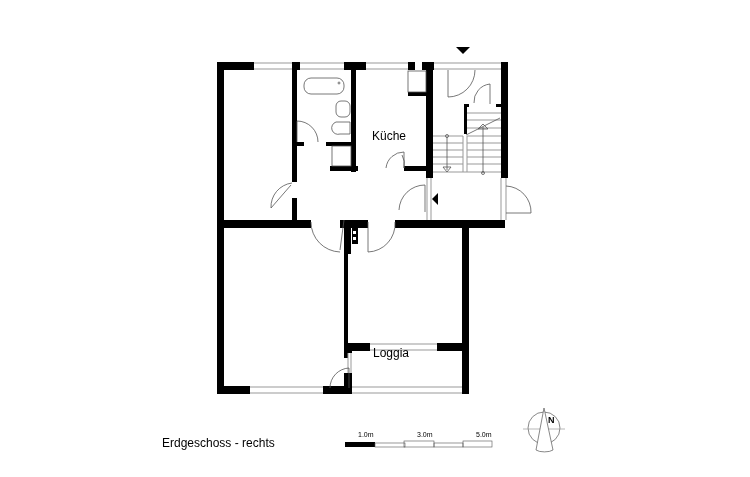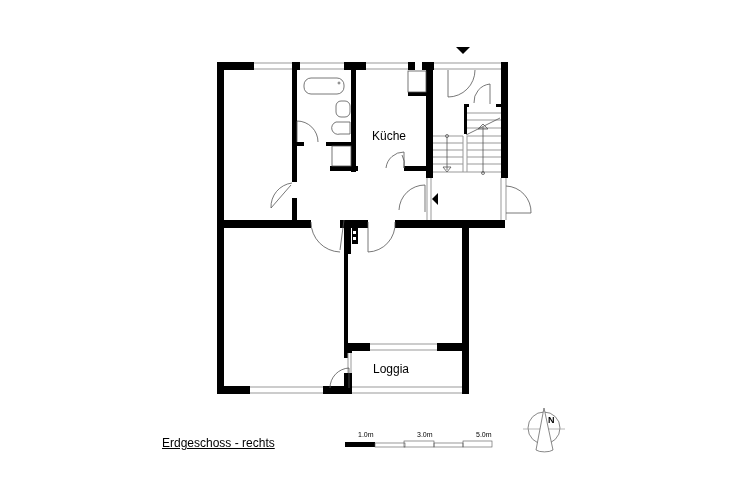--- a/index.html
+++ b/index.html
@@ -165,18 +165,18 @@
   </g>
 
   <g stroke="#555" stroke-width="0.7" fill="none">
     <circle cx="544" cy="428" r="16"></circle>
     <line x1="523" y1="429" x2="565" y2="429" stroke="#999"></line>
     <path d="M544,408 L553,450 A10,4 0 0 1 536,450 Z" fill="#fff"></path>
   </g>
 </svg>
 
 <div class="lbl room" style="left:372px;top:129px;">Küche</div>
-<div class="lbl room" style="left:373px;top:362px;">Loggia</div>
-<div class="lbl title" style="left:162px;top:436px;text-decoration:underline;">Erdgeschoss - rechts</div>
+<div class="lbl room" style="left:373px;top:346px;">Loggia</div>
+<div class="lbl title" style="left:162px;top:436px;">Erdgeschoss - rechts</div>
 <div class="lbl scale-lbl" style="left:358px;top:431px;">1.0m</div>
 <div class="lbl scale-lbl" style="left:417px;top:431px;">3.0m</div>
 <div class="lbl scale-lbl" style="left:476px;top:431px;">5.0m</div>
 <div class="lbl n-lbl" style="left:548px;top:415px;">N</div>
 
 </body></html>

